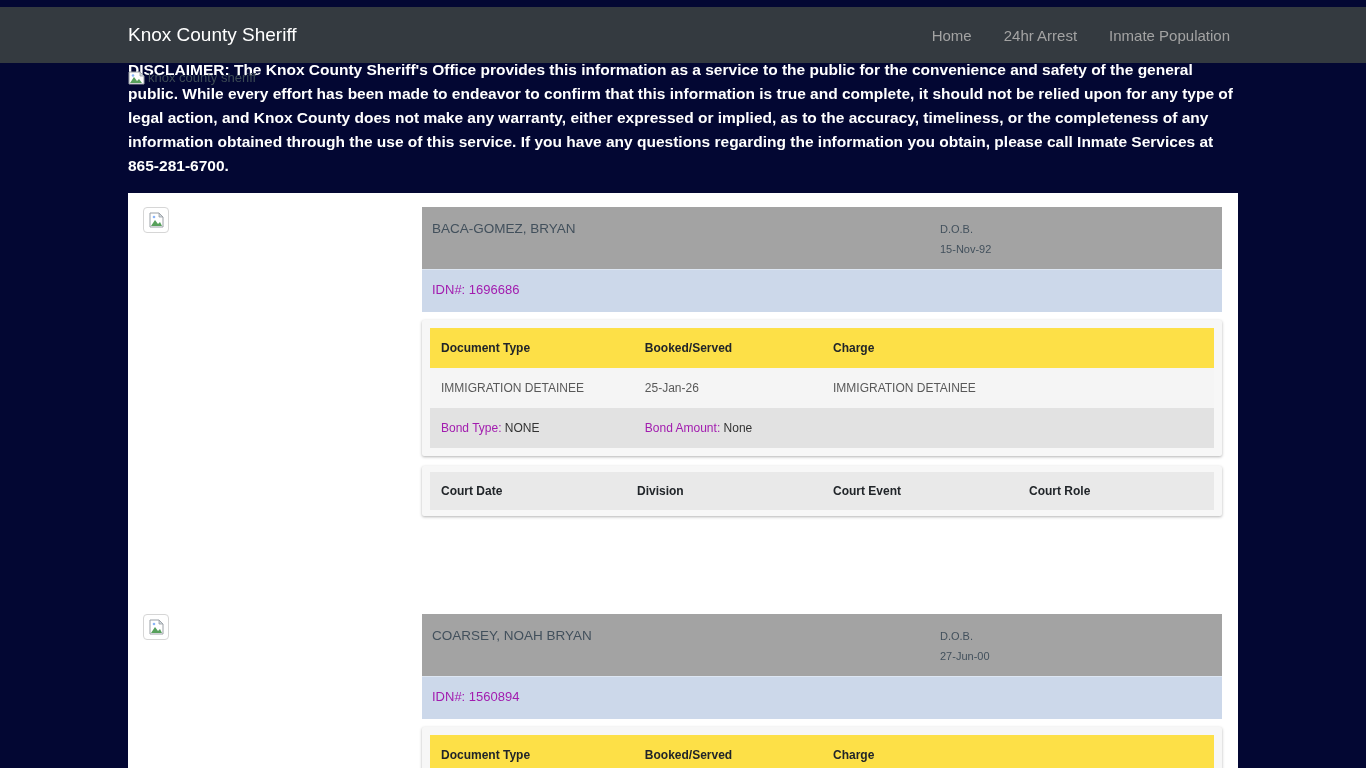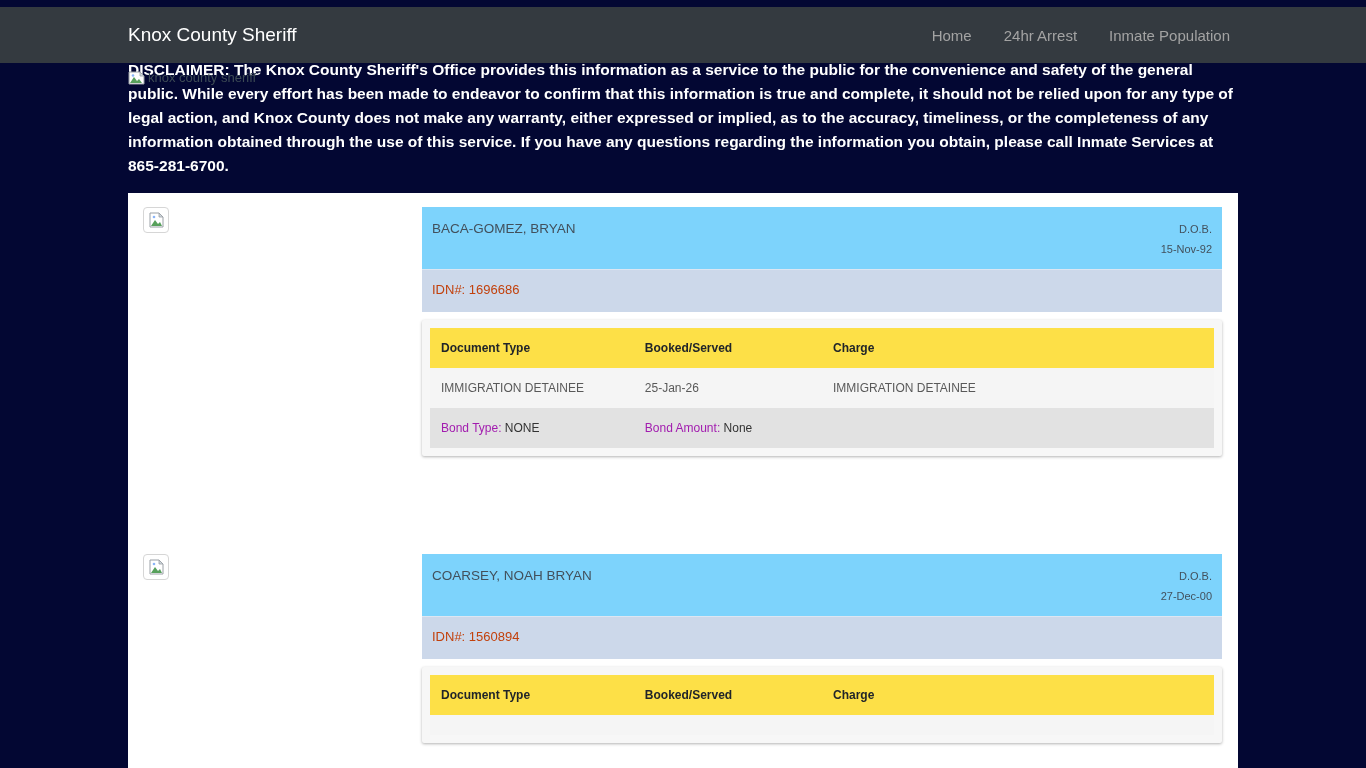--- a/index.html
+++ b/index.html
@@ -50,31 +50,30 @@
   .mugshot {
     position: absolute; left: 15px; top: 0;
     width: 26px; height: 26px; background: #fff;
     border: 1px solid #d6d6d6; border-radius: 4px;
     display: flex; align-items: center; justify-content: center;
   }
 
   .inmate-card { width: 800px; }
 
   .card-blue-header {
-    background: #7dd3fc; padding: 12px 10px 10px 10px;
+    background: #a3a3a3; padding: 12px 10px 10px 10px;
     display: flex; justify-content: space-between;
     min-height: 62px;
-    text-align: right;
   }
   .inmate-name { font-size: 13.5px; color: #42505c; line-height: 20px; }
   .dob-block { width: 272px; font-size: 11px; color: #42505c; line-height: 20px; }
 
   .card-idn-row {
     background: #ccd8ea; border-top: 1px solid #dde6f2;
-    padding: 12px 10px; font-size: 13px; color: #c2410c; height: 43px;
+    padding: 12px 10px; font-size: 13px; color: #a21caf; height: 43px;
   }
 
   .table-card {
     margin-top: 8px; background: #f7f7f7;
     box-shadow: 0 1px 3px rgba(0,0,0,0.3);
     border-radius: 2px; padding: 8px;
   }
   .table-card.court { margin-top: 10px; padding: 6px 8px; }
 
   table { width: 100%; border-collapse: collapse; table-layout: fixed; }
@@ -173,39 +172,57 @@
               <td>
                 <span class="bold-label">Bond Amount:</span>
                 <span>None</span>
               </td>
               <td></td>
             </tr>
           </tbody>
         </table>
       </div>
 
+      <div class="table-card court">
+        <table class="court-table">
+          <colgroup>
+              <col>
+              <col>
+              <col>
+              <col>
+            </colgroup>
+          <thead>
+            <tr>
+              <th>Court Date</th>
+              <th>Division</th>
+              <th>Court Event</th>
+              <th>Court Role</th>
+            </tr>
+          </thead>
+        </table>
+      </div>
     </div>
   </section>
 
   <section class="inmate-row">
     <span class="mugshot">
       <svg width="15" height="16" viewBox="0 0 15 16">
         <path d="M1 1 h9 l4 4 v10 h-13 z" fill="#ffffff" stroke="#9aa0a6" stroke-width="1"></path>
         <path d="M10 1 l4 4 h-4 z" fill="#cfd8dc" stroke="#9aa0a6" stroke-width="0.8"></path>
         <path d="M2 14 l4 -6 3 4 2 -2 2 4 z" fill="#57a05c"></path>
         <circle cx="5" cy="5" r="1.3" fill="#8ab4f8"></circle>
       </svg>
     </span>
 
     <div class="inmate-card">
       <div class="card-blue-header">
         <div class="inmate-name">COARSEY, NOAH BRYAN</div>
         <div class="dob-block">
           <div>D.O.B.</div>
-          <div>27-Dec-00</div>
+          <div>27-Jun-00</div>
         </div>
       </div>
       <div class="card-idn-row">
         <span>IDN#:</span>
         <span>1560894</span>
       </div>
 
       <div class="table-card">
         <table class="doc-table">
           <colgroup>

